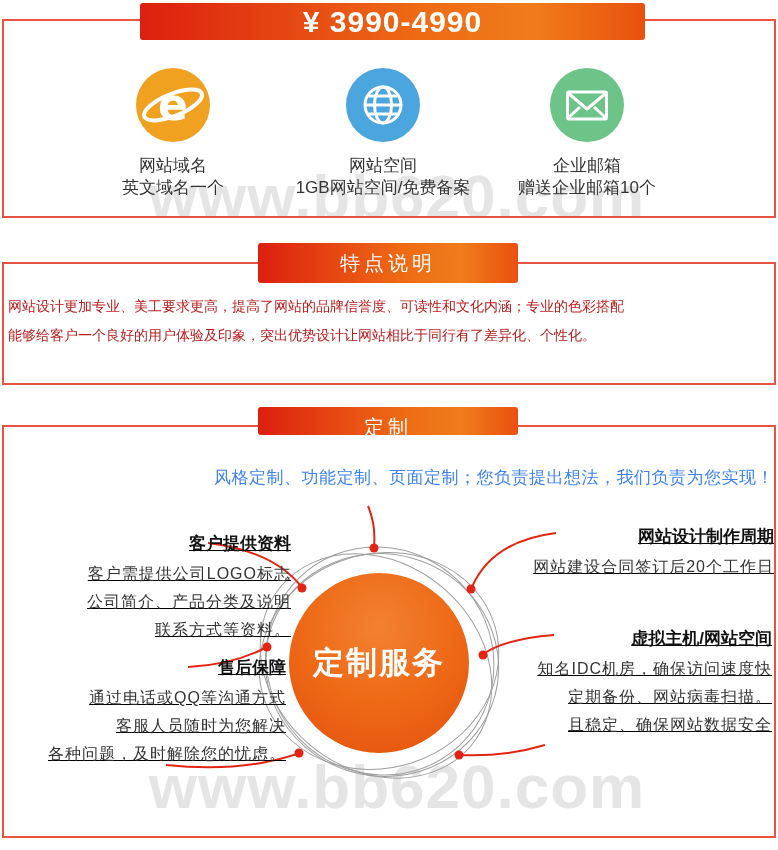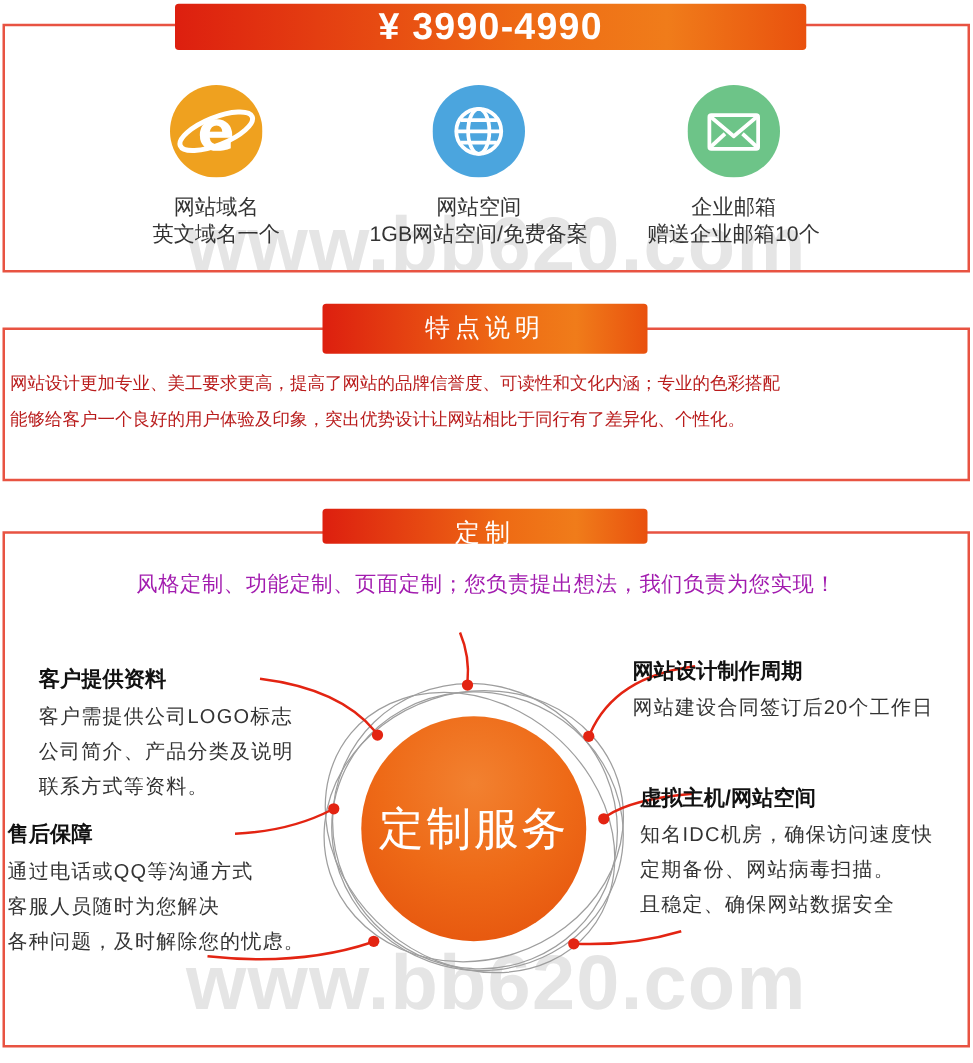--- a/index.html
+++ b/index.html
@@ -35,29 +35,29 @@
   .pkg-item.p1 { left:59px; }  .pkg-item.p2 { left:269px; }  .pkg-item.p3 { left:473px; }
   .pkg-icon { width:74px; height:74px; }
   .pkg-title { margin-top:13px; font-size:17px; color:#333; line-height:22px; }
   .pkg-desc  { font-size:17px; color:#333; line-height:22px; white-space:nowrap; }
 
   
   .feature-text { padding:28px 8px 0 4px; font-size:14px; line-height:29px; color:#b91c1c; }
   .feature-text div { white-space:nowrap; }
 
   
-  .subtitle { position:absolute; top:29px; left:0; width:100%; text-align:center;
-              font-size:17px; color:#a21caf; letter-spacing:0.5px; z-index:3; }
+  .subtitle { position:absolute; top:39px; left:0; width:100%; text-align:right;
+              font-size:17px; color:#3b82f6; letter-spacing:0.5px; z-index:3; }
   .diagram-svg { position:absolute; left:0; top:0; z-index:1; }
   .center-circle { position:absolute; left:285px; top:146px; width:180px; height:180px; border-radius:50%;
                    background:radial-gradient(circle at 50% 30%,#f28130 0%,#ee6a17 48%,#e4500c 100%);
                    display:flex; align-items:center; justify-content:center; z-index:2; }
-  .center-circle span { color:#fff; font-size:36px; font-weight:normal; letter-spacing:2px; }
+  .center-circle span { color:#fff; font-size:31px; font-weight:bold; letter-spacing:2px; }
 
-  .callout { position:absolute; text-align:left; z-index:3; }
+  .callout { position:absolute; text-align:right; z-index:3;text-decoration:underline; }
   .callout .co-title { font-size:17px; font-weight:bold; color:#111; line-height:24px; margin-bottom:4px; }
   .callout .co-line  { font-size:16px; color:#333; line-height:28px; letter-spacing:1px; white-space:nowrap; }
   .co-lt { left:27px;  top:105px; width:260px; }
   .co-lb { left:2px;   top:229px; width:280px; }
   .co-rt { left:502px; top:98px;  width:268px; }
   .co-rb { left:508px; top:200px; width:260px; }
 </style>
 </head>
 <body>
 

